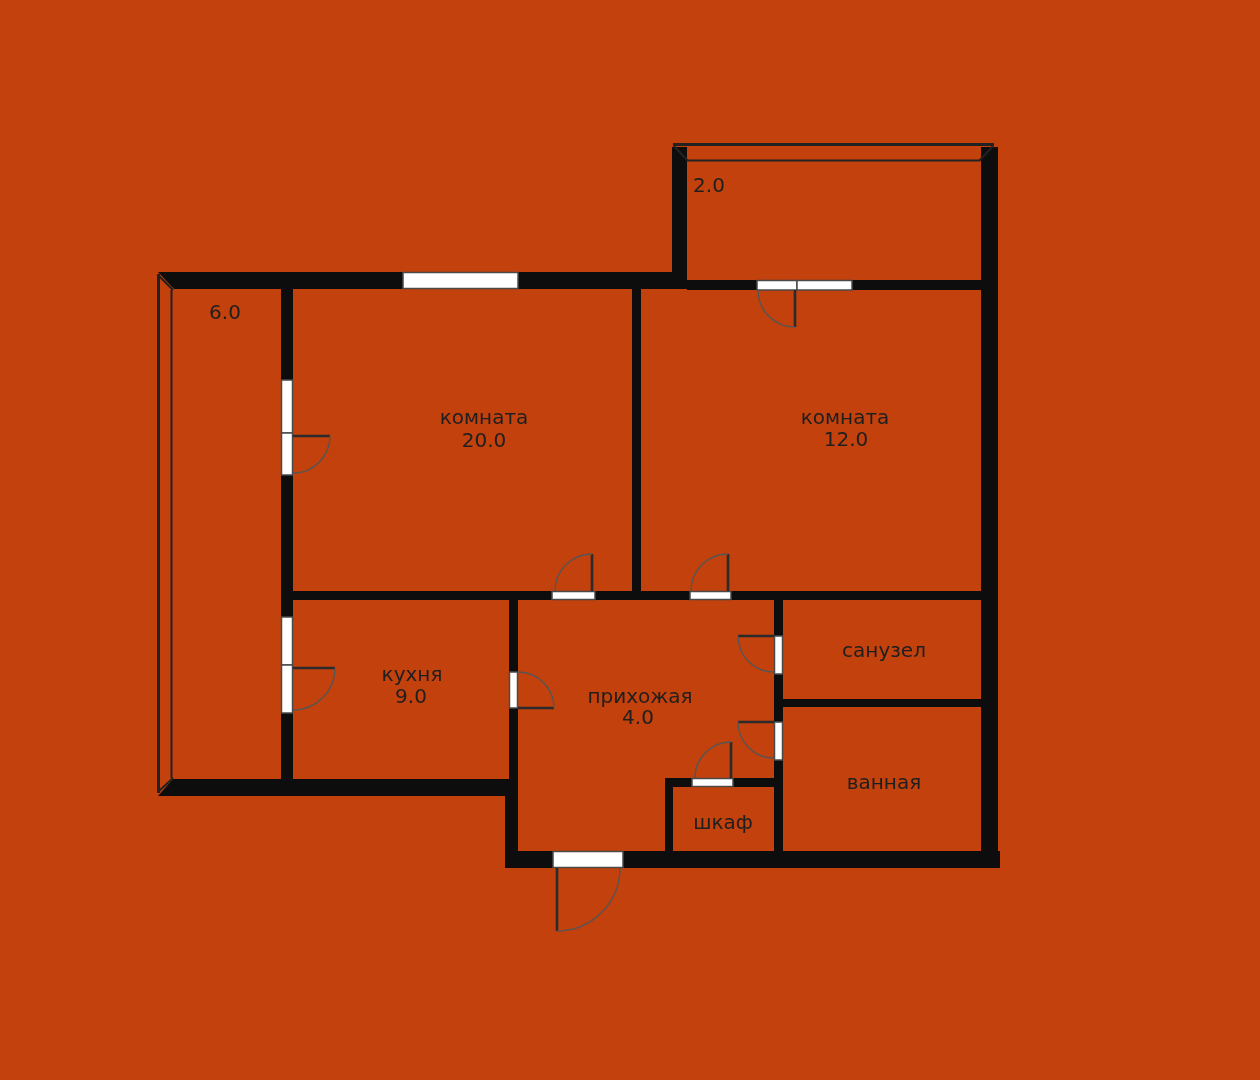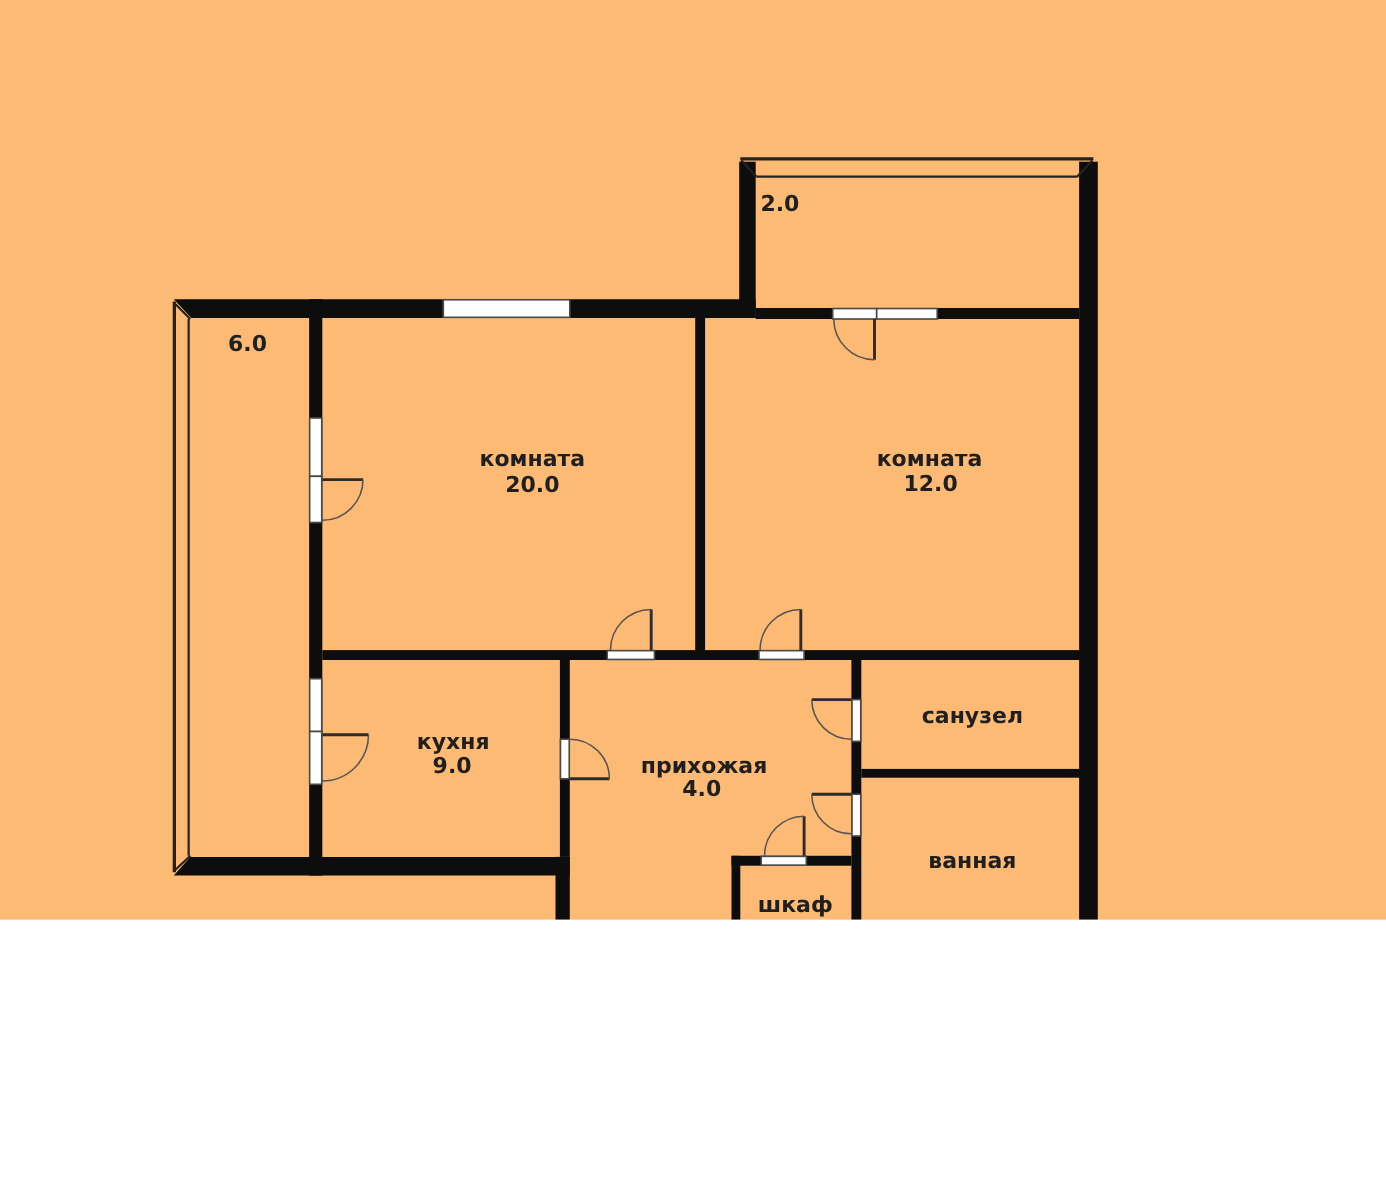--- a/index.html
+++ b/index.html
@@ -6,24 +6,23 @@
     margin: 0;
     padding: 0;
     width: 1260px;
     height: 1080px;
     background: #ffffff;
     font-family: "DejaVu Sans", "Liberation Sans", sans-serif;
   }
   #stage {
     position: relative;
     width: 1260px;
-    height: 836px;
-    background: #fdba74;
+    height: 1080px;
+    background: #c2410c;
     overflow: hidden;
-    font-weight: bold;
   }
   svg { display: block; }
   .wall   { fill: #0d0d0d; stroke: none; }
   .parapet{ stroke: #222222; fill: none; }
   .win    { fill: #ffffff; stroke: #4a4a4a; stroke-width: 1.5; }
   .leaf   { stroke: #2b2b2b; stroke-width: 2.6; fill: none; }
   .arc    { stroke: #555555; stroke-width: 1.4; fill: none; }
   .lbl    { fill: #1f1f1f; font-size: 20px; text-anchor: middle; }
 </style>
 </head>

